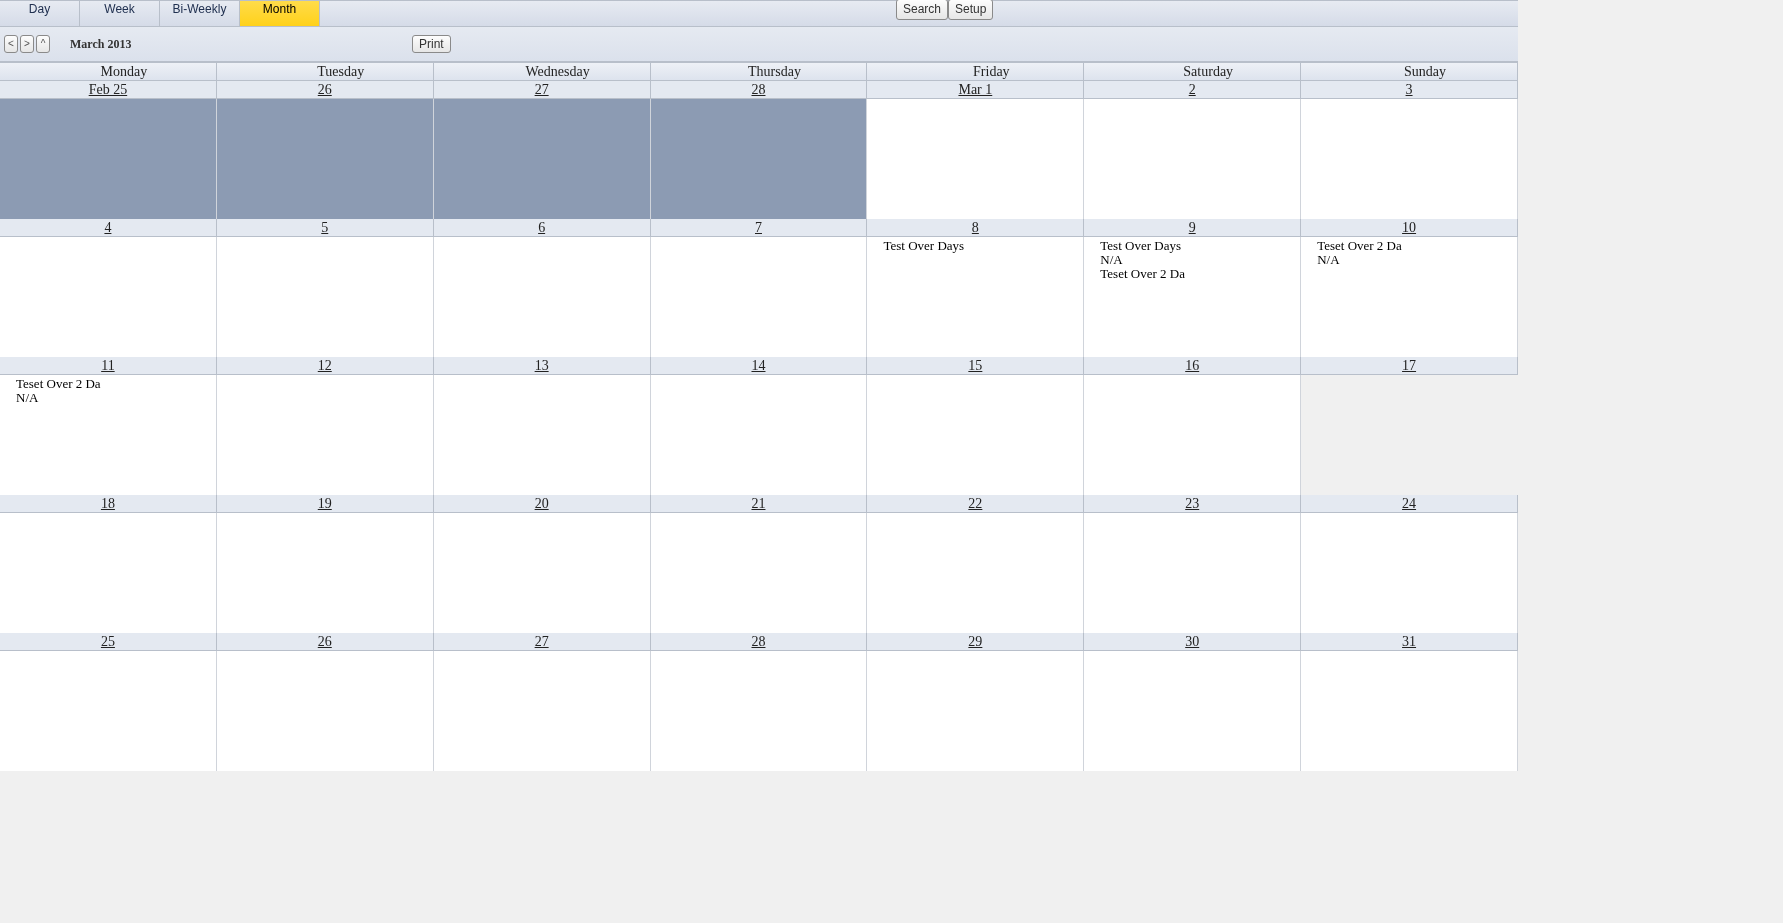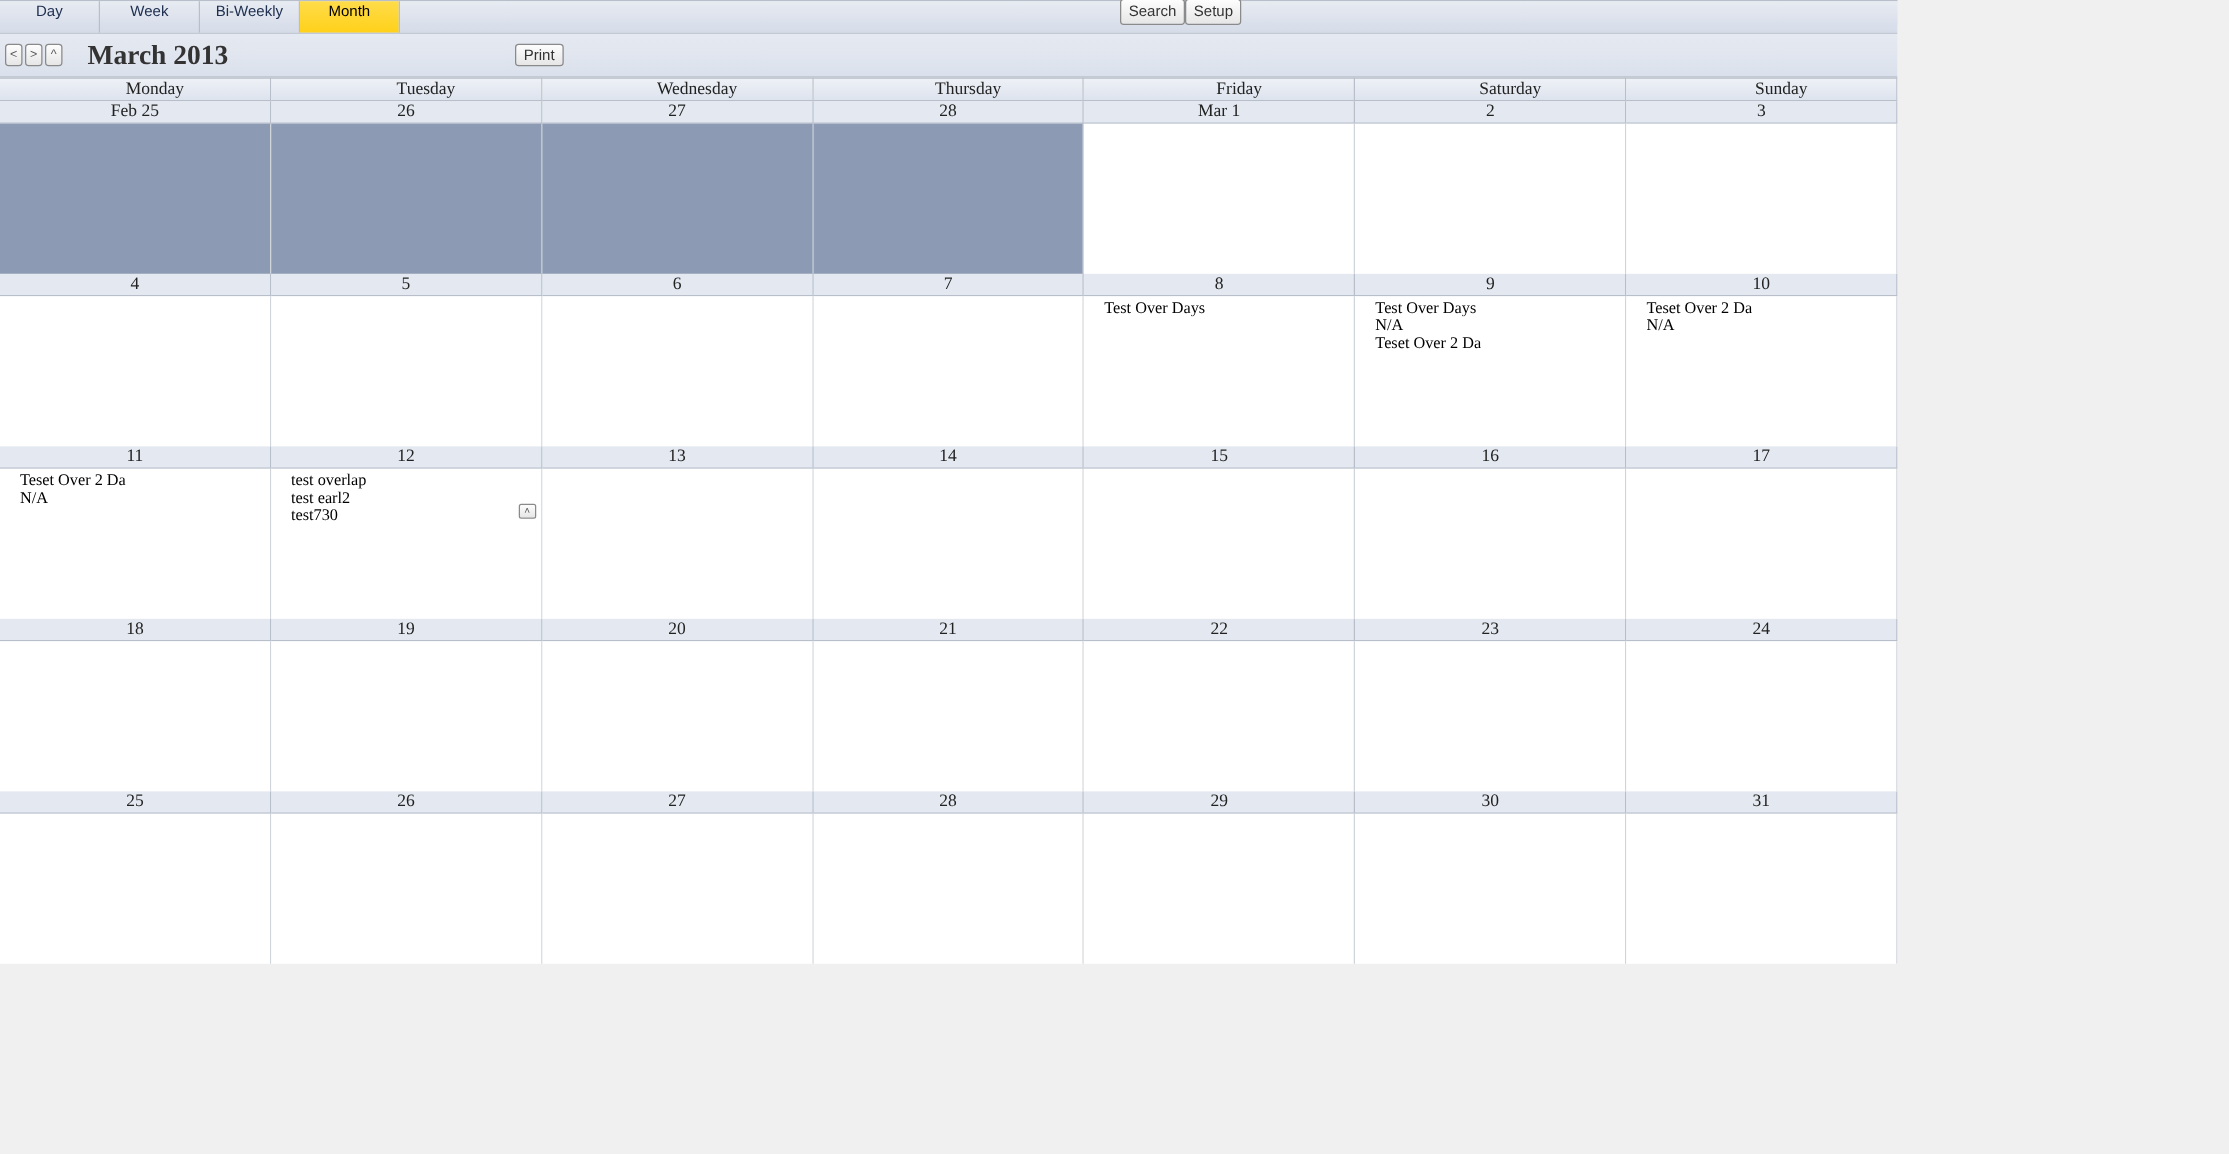--- a/index.html
+++ b/index.html
@@ -125,21 +125,21 @@
     font-size: 10px;
     line-height: 16px;
     text-align: center;
     cursor: pointer;
     color: #555;
   }
   .month-label {
     margin-left: 18px;
     font-family: "Times New Roman", serif;
     font-weight: bold;
-    font-size: 22px;
+    font-size: 12px;
     color: #333;
   }
   .print-wrap { margin-left: auto; margin-right: auto; position: absolute; left: 412px; }
 
   
   .calendar {
     width: 1518px;
   }
   .dow-row, .date-row {
     display: grid;
@@ -159,20 +159,21 @@
   }
   .date-cell {
     text-align: center;
     font-family: "Times New Roman", serif;
     font-size: 14px;
     background: #e4e9f1;
     border-bottom: 1px solid #b8bfca;
     border-right: 1px solid #b8bfca;
     height: 18px;
     line-height: 17px;
+    text-decoration: underline;
   }
   .body-row {
     display: grid;
     grid-template-columns: repeat(7, 1fr);
     height: 120px;
   }
   .day-cell {
     border-right: 1px solid #d0d4db;
     border-bottom: 0px solid #d0d4db;
     background: #ffffff;
@@ -316,28 +317,20 @@
           <div class="date-cell">16</div>
           <div class="date-cell">17</div>
         </div>
         <div class="body-row">
           <div class="day-cell">
             <div class="events">
               <div>Teset Over 2 Da</div>
               <div>N/A</div>
             </div>
           </div>
-          <div class="day-cell">
-            <div class="events">
-              <div>test overlap</div>
-              <div>test earl2</div>
-              <div>test730</div>
-            </div>
-            <div class="expand-toggle">˄</div>
-          </div>
           <div class="day-cell"></div>
           <div class="day-cell"></div>
           <div class="day-cell"></div>
           <div class="day-cell"></div>
           <div class="day-cell"></div>
         </div>
         <div class="date-row">
           <div class="date-cell">18</div>
           <div class="date-cell">19</div>
           <div class="date-cell">20</div>

